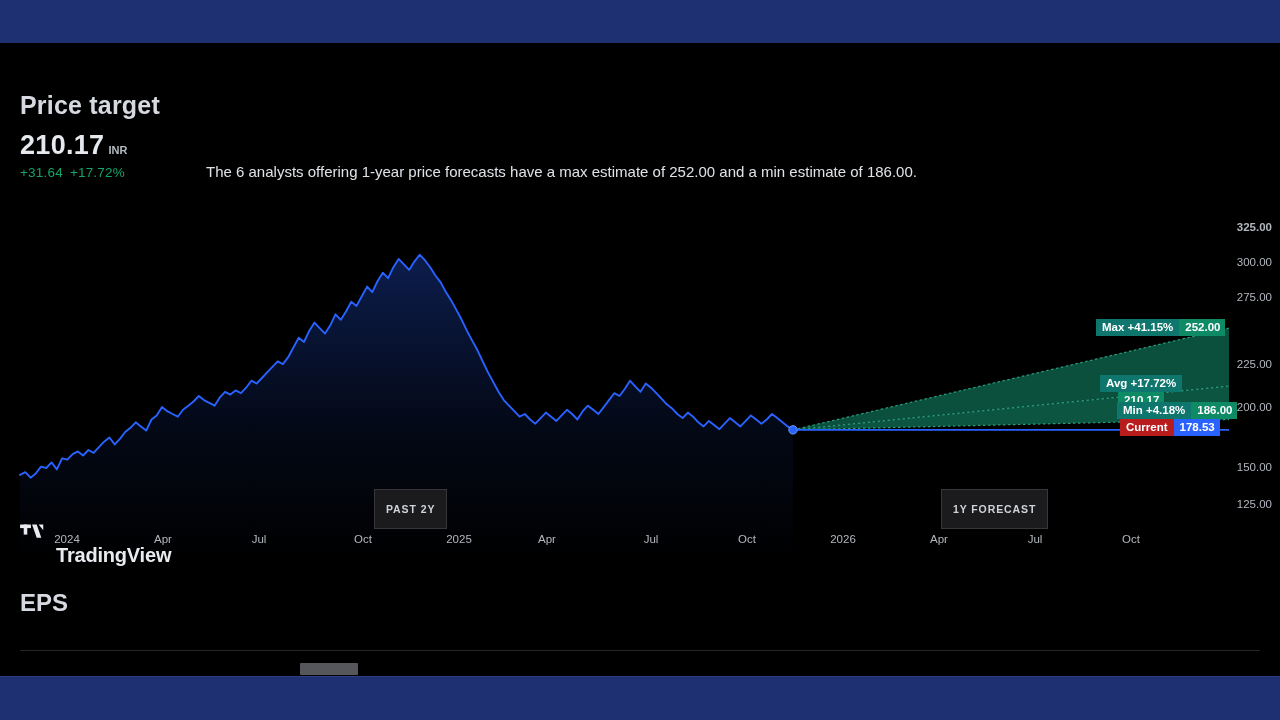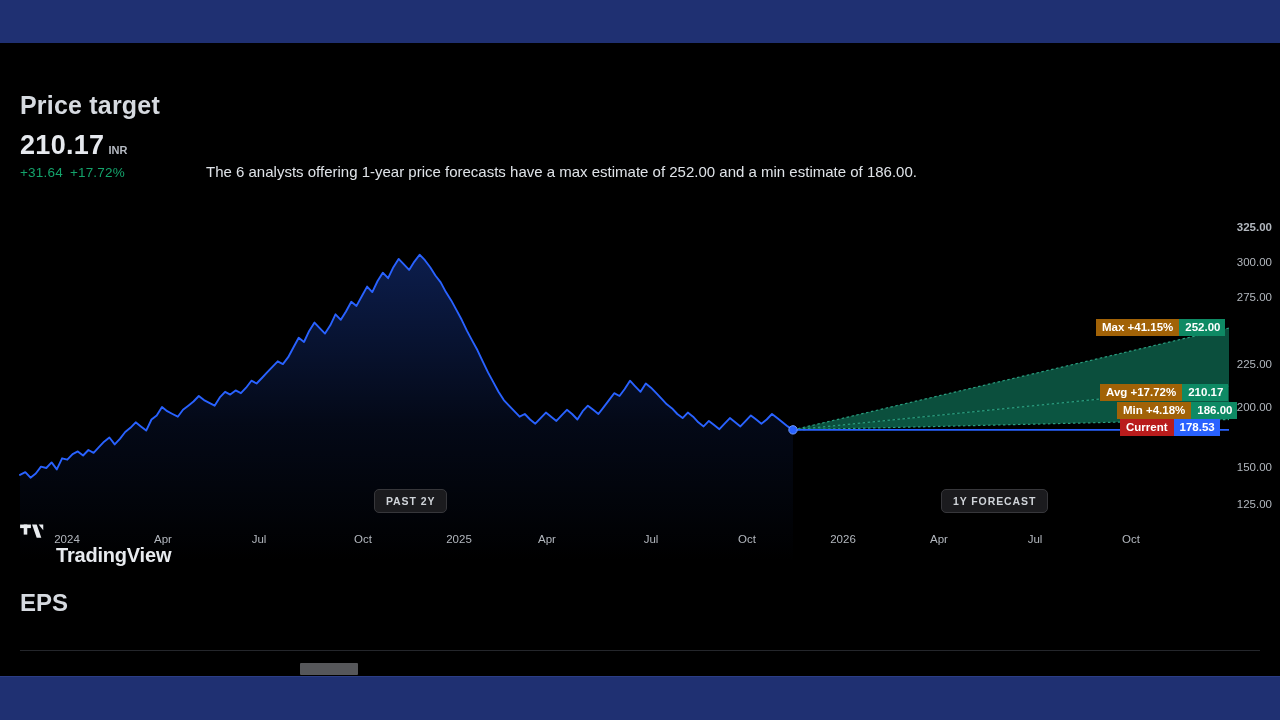--- a/index.html
+++ b/index.html
@@ -21,26 +21,26 @@
   #pt-change .sep{display:inline-block;width:7px;}
   #pt-desc{position:absolute;left:206px;top:120px;font-size:15px;color:#dfe3e8;white-space:nowrap;}
 
   #plot{position:absolute;left:0;top:0;width:1280px;height:633px;}
 
   .yaxis-label{position:absolute;right:8px;font-size:11.5px;color:#b2b7be;text-align:right;white-space:nowrap;}
 
   .pill{position:absolute;display:flex;align-items:center;height:17px;font-size:11.5px;font-weight:bold;color:#fff;white-space:nowrap;}
   .pill .tag{padding:0 6px;height:17px;line-height:17px;text-align:right;}
   .pill .val{padding:0 6px;height:17px;line-height:17px;width:46px;text-align:left;box-sizing:border-box;}
-  .pill.green .tag{background:#a16207;}
+  .pill.green .tag{background:#0f766e;}
   .pill.green .val{background:#0e8a64;}
   .pill.blue .tag{background:#b91c1c;}
   .pill.blue .val{background:#2962ff;}
 
-  .chip{position:absolute;height:22px;line-height:22px;padding:0 11px;border-radius:5px;
+  .chip{position:absolute;height:22px;line-height:22px;padding:8px 11px;border-radius:0;
         background:#1b1b1e;border:1px solid #37373b;color:#cfd3d8;font-size:10.5px;
         font-weight:bold;letter-spacing:.9px;white-space:nowrap;}
 
   #tv-logo{position:absolute;left:20px;top:453px;display:flex;align-items:center;}
   #tv-logo .mark{width:28px;height:17px;margin-right:8px;}
   #tv-logo .word{font-size:20px;font-weight:bold;color:#e8ebef;letter-spacing:-.2px;margin-top:48px;}
 
   .xaxis-label{position:absolute;top:490px;font-size:11.5px;color:#b2b7be;transform:translateX(-50%);white-space:nowrap;}
 
   #eps-title{position:absolute;left:20px;top:546px;font-size:24px;font-weight:bold;color:#d6dae0;}
@@ -108,21 +108,21 @@
     <div class="yaxis-label" style="top:315px;">225.00</div>
     <div class="yaxis-label" style="top:358px;margin-left:36px;">200.00</div>
     <div class="yaxis-label" style="top:418px;">150.00</div>
     <div class="yaxis-label" style="top:455px;">125.00</div>
 
     <div class="pill green" style="left:1096px;top:276px;">
       <span class="tag">Max +41.15%</span>
       <span class="val">252.00</span>
     </div>
 
-    <div class="pill green" style="left:1100px;top:341px;">
+    <div class="pill green" style="left:1100px;top:332px;flex-direction:column;">
       <span class="tag">Avg +17.72%</span>
       <span class="val">210.17</span>
     </div>
 
     <div class="pill green" style="left:1106px;top:359px;padding-left:11px;">
       <span class="tag">Min +4.18%</span>
       <span class="val">186.00</span>
     </div>
 
     <div class="pill blue" style="left:1120px;top:376px;">

